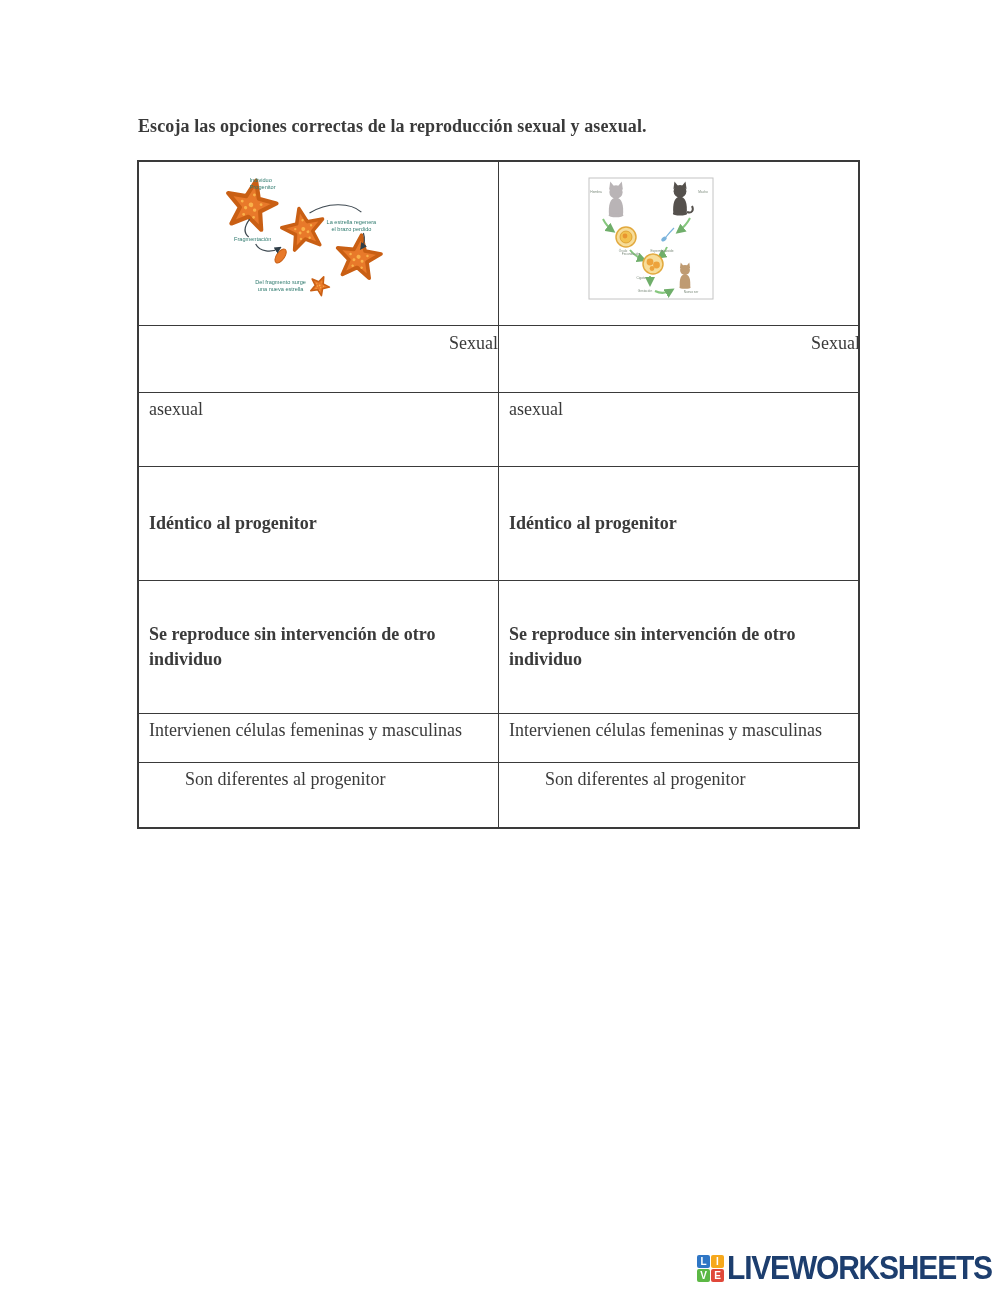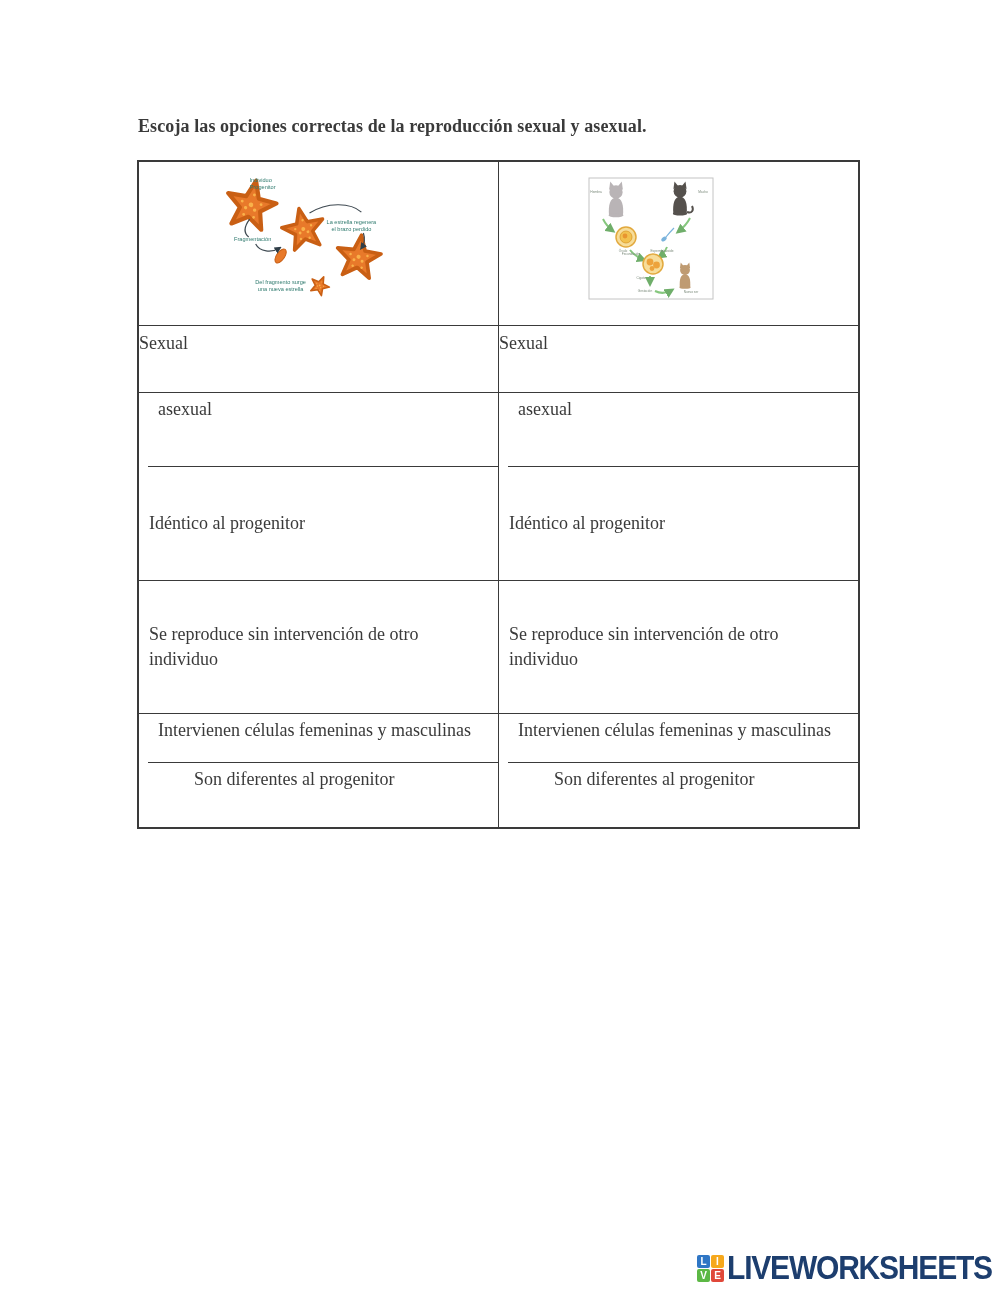--- a/index.html
+++ b/index.html
@@ -23,23 +23,23 @@
   }
   .cell {
     border-right:1px solid #3a3a3a;
     border-bottom:1px solid #3a3a3a;
     font-size:18px; line-height:1.4; color:#3a3a3a;
     overflow:hidden;
   }
   .cell.col2 { border-right:none; }
   .cell.row7 { border-bottom:none;padding-left:46px; }
   .cell-img { display:flex; align-items:flex-start; justify-content:center; }
-  .cell-center { text-align:left; padding-top:5px; }
-  .cell-top { padding:4px 26px 0 10px;margin-left:9px; }
-  .cell-mid { display:flex; align-items:center; padding:0 26px 0 10px; }
+  .cell-center { text-align:right; padding-top:5px; }
+  .cell-top { padding:4px 26px 0 10px; }
+  .cell-mid { display:flex; align-items:center; padding:0 26px 0 10px;font-weight:bold; }
   .diagram-svg { display:block; }
   .lw-logo {
     position:absolute; left:697px; top:1251px;
     display:flex; align-items:center; gap:3px;
   }
   .lw-grid {
     display:grid; grid-template-columns:13px 13px; grid-auto-rows:13px;
     gap:1px;
   }
   .lw-sq {

